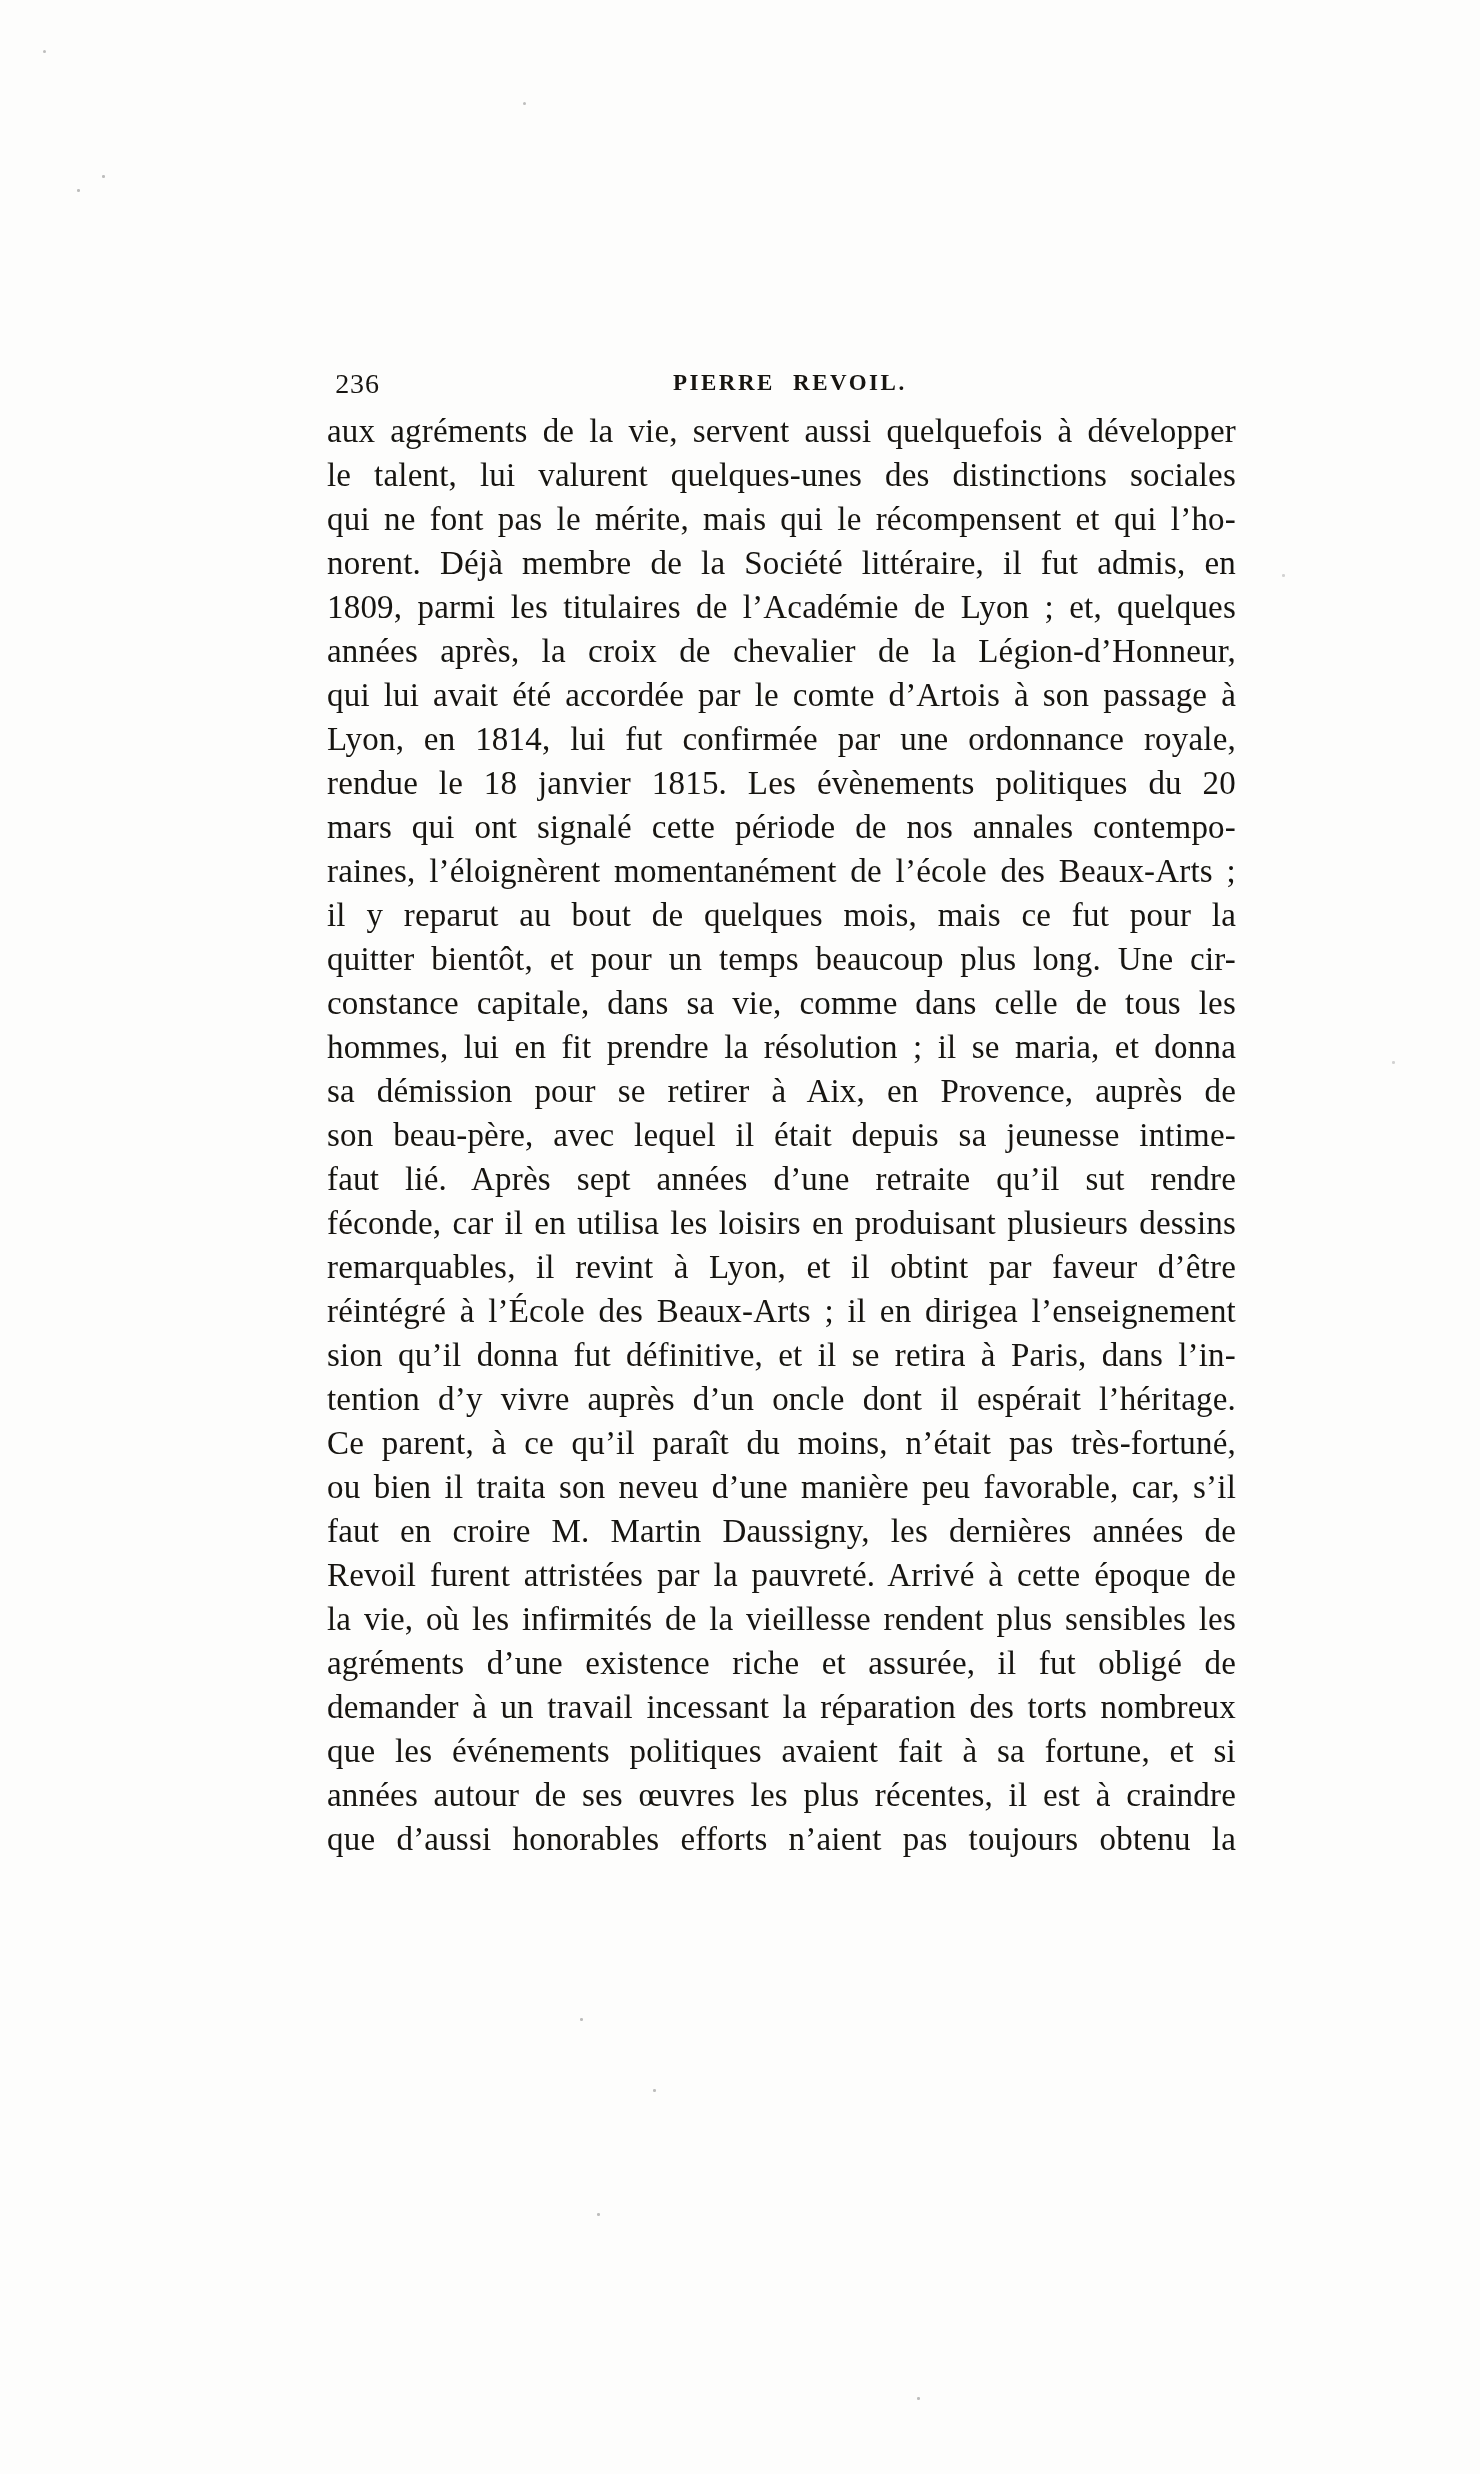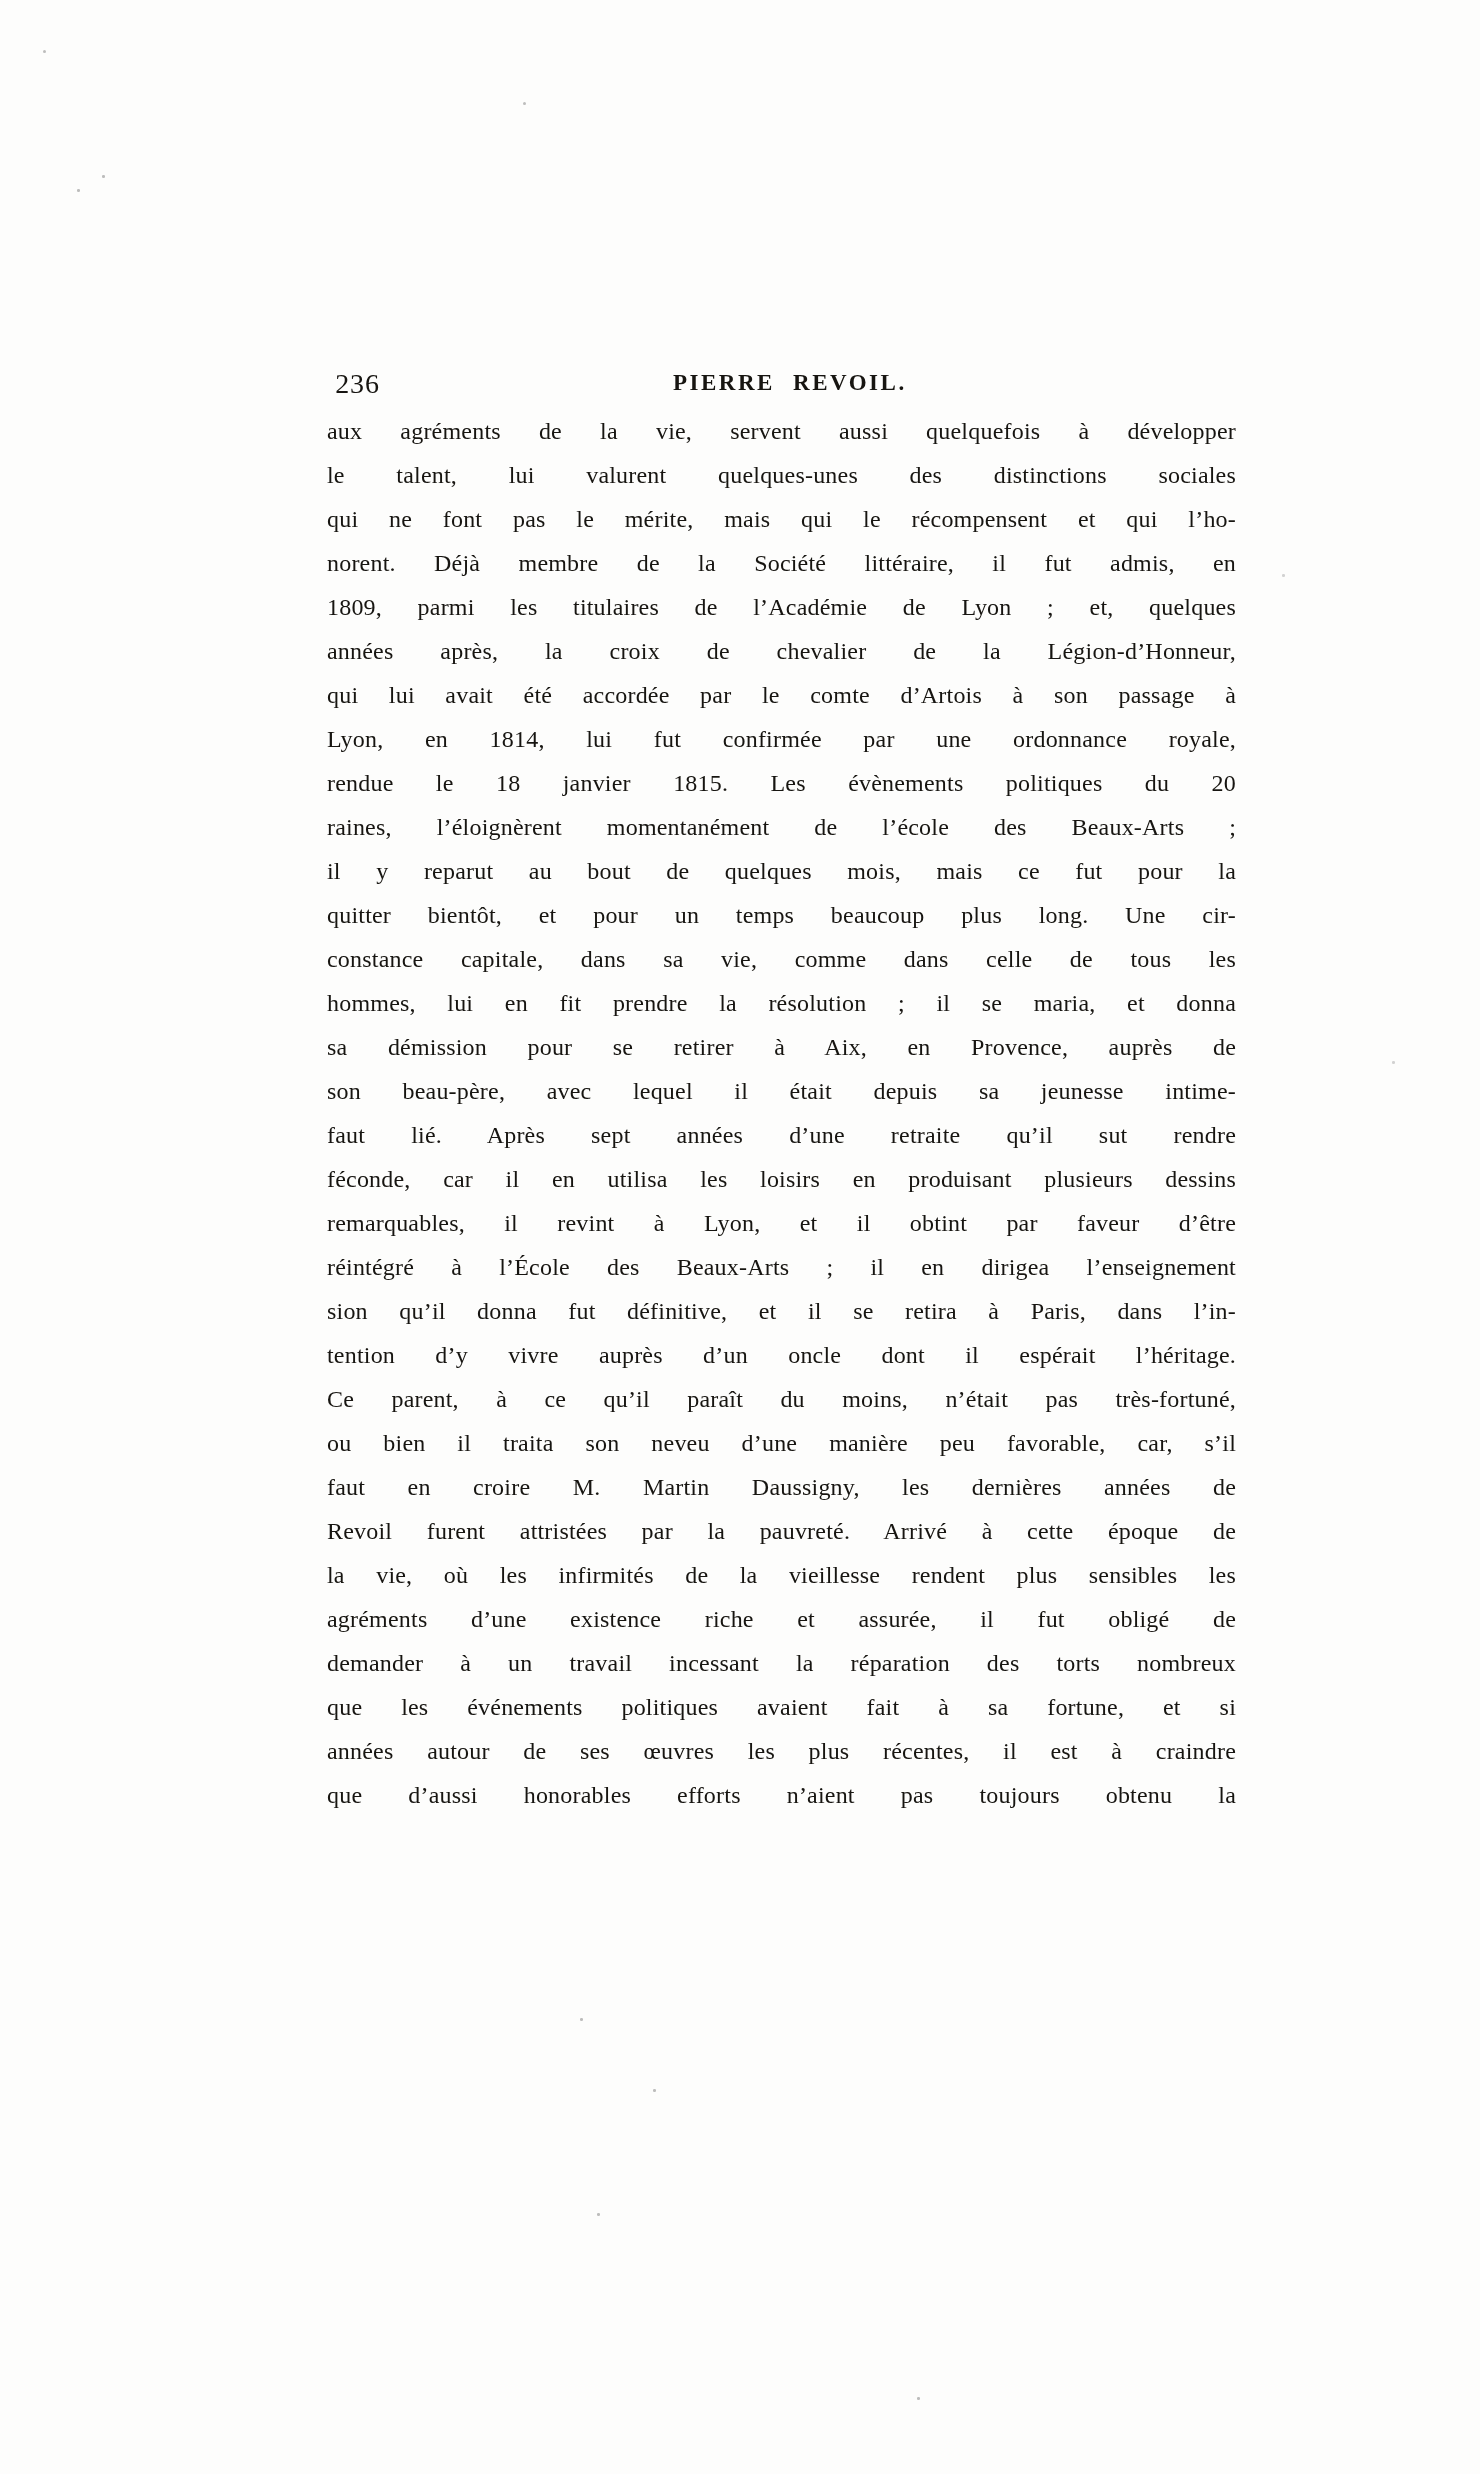--- a/index.html
+++ b/index.html
@@ -45,21 +45,21 @@
     font-weight: 700;
     letter-spacing: 2.5px;
     word-spacing: 10px;
   }
   
   .text-block {
     position: absolute;
     top: 409px;
     left: 327px;
     width: 909px;
-    font-size: 24px;
+    font-size: 33px;
     line-height: 44px;
     letter-spacing: 0.2px;
   }
   .line {
     height: 44px;
     overflow: hidden;
     text-align: justify;
     text-align-last: justify;
     white-space: normal;
   }
@@ -113,20 +113,21 @@
   <main class="text-block">
       <div class="line">aux agréments de la vie, servent aussi quelquefois à développer</div>
       <div class="line">le talent, lui valurent quelques-unes des distinctions sociales</div>
       <div class="line">qui ne font pas le mérite, mais qui le récompensent et qui l’ho-</div>
       <div class="line">norent. Déjà membre de la Société littéraire, il fut admis, en</div>
       <div class="line">1809, parmi les titulaires de l’Académie de Lyon ; et, quelques</div>
       <div class="line">années après, la croix de chevalier de la Légion-d’Honneur,</div>
       <div class="line">qui lui avait été accordée par le comte d’Artois à son passage à</div>
       <div class="line">Lyon, en 1814, lui fut confirmée par une ordonnance royale,</div>
       <div class="line">rendue le 18 janvier 1815. Les évènements politiques du 20</div>
+      <div class="line">mars qui ont signalé cette période de nos annales contempo-</div>
       <div class="line">raines, l’éloignèrent momentanément de l’école des Beaux-Arts ;</div>
       <div class="line">il y reparut au bout de quelques mois, mais ce fut pour la</div>
       <div class="line">quitter bientôt, et pour un temps beaucoup plus long. Une cir-</div>
       <div class="line">constance capitale, dans sa vie, comme dans celle de tous les</div>
       <div class="line">hommes, lui en fit prendre la résolution ; il se maria, et donna</div>
       <div class="line">sa démission pour se retirer à Aix, en Provence, auprès de</div>
       <div class="line">son beau-père, avec lequel il était depuis sa jeunesse intime-</div>
       <div class="line">faut lié. Après sept années d’une retraite qu’il sut rendre</div>
       <div class="line">féconde, car il en utilisa les loisirs en produisant plusieurs dessins</div>
       <div class="line">remarquables, il revint à Lyon, et il obtint par faveur d’être</div>

